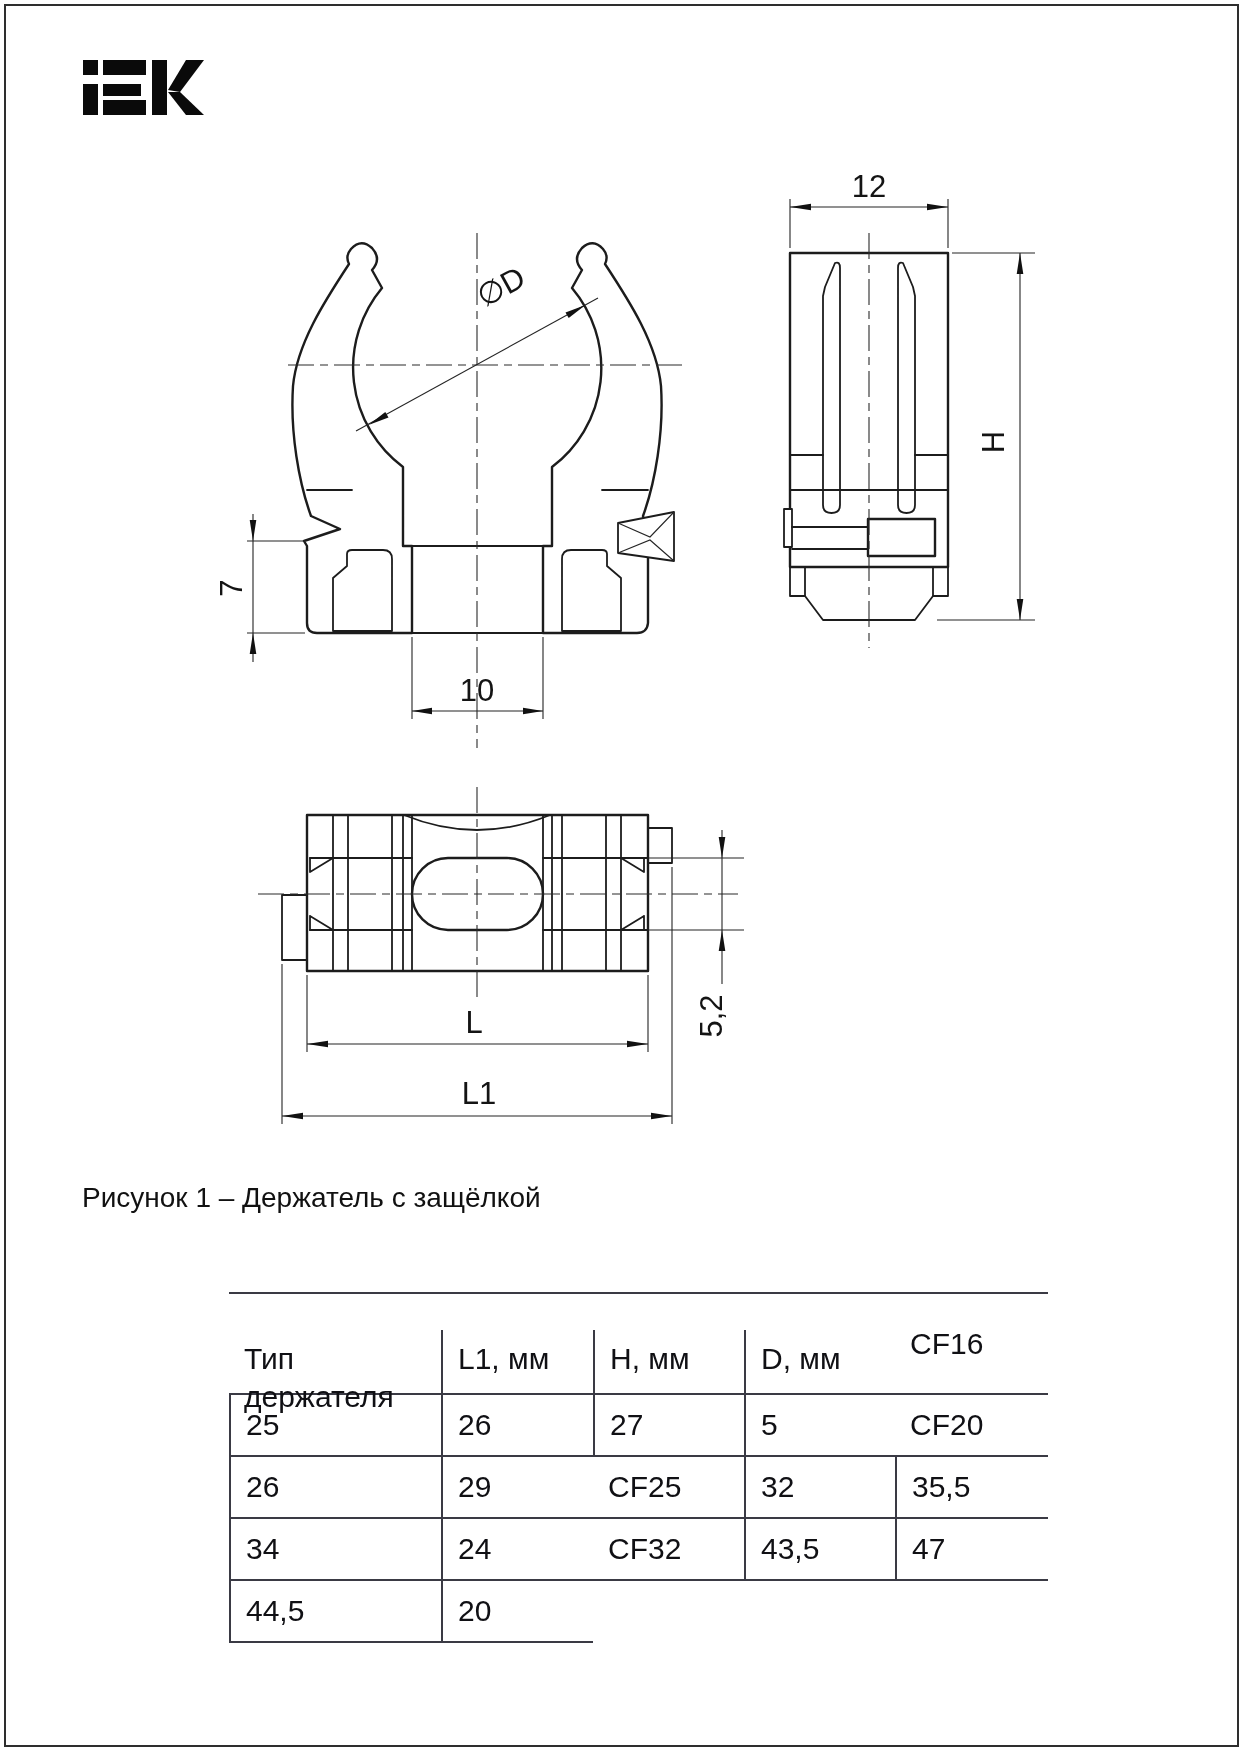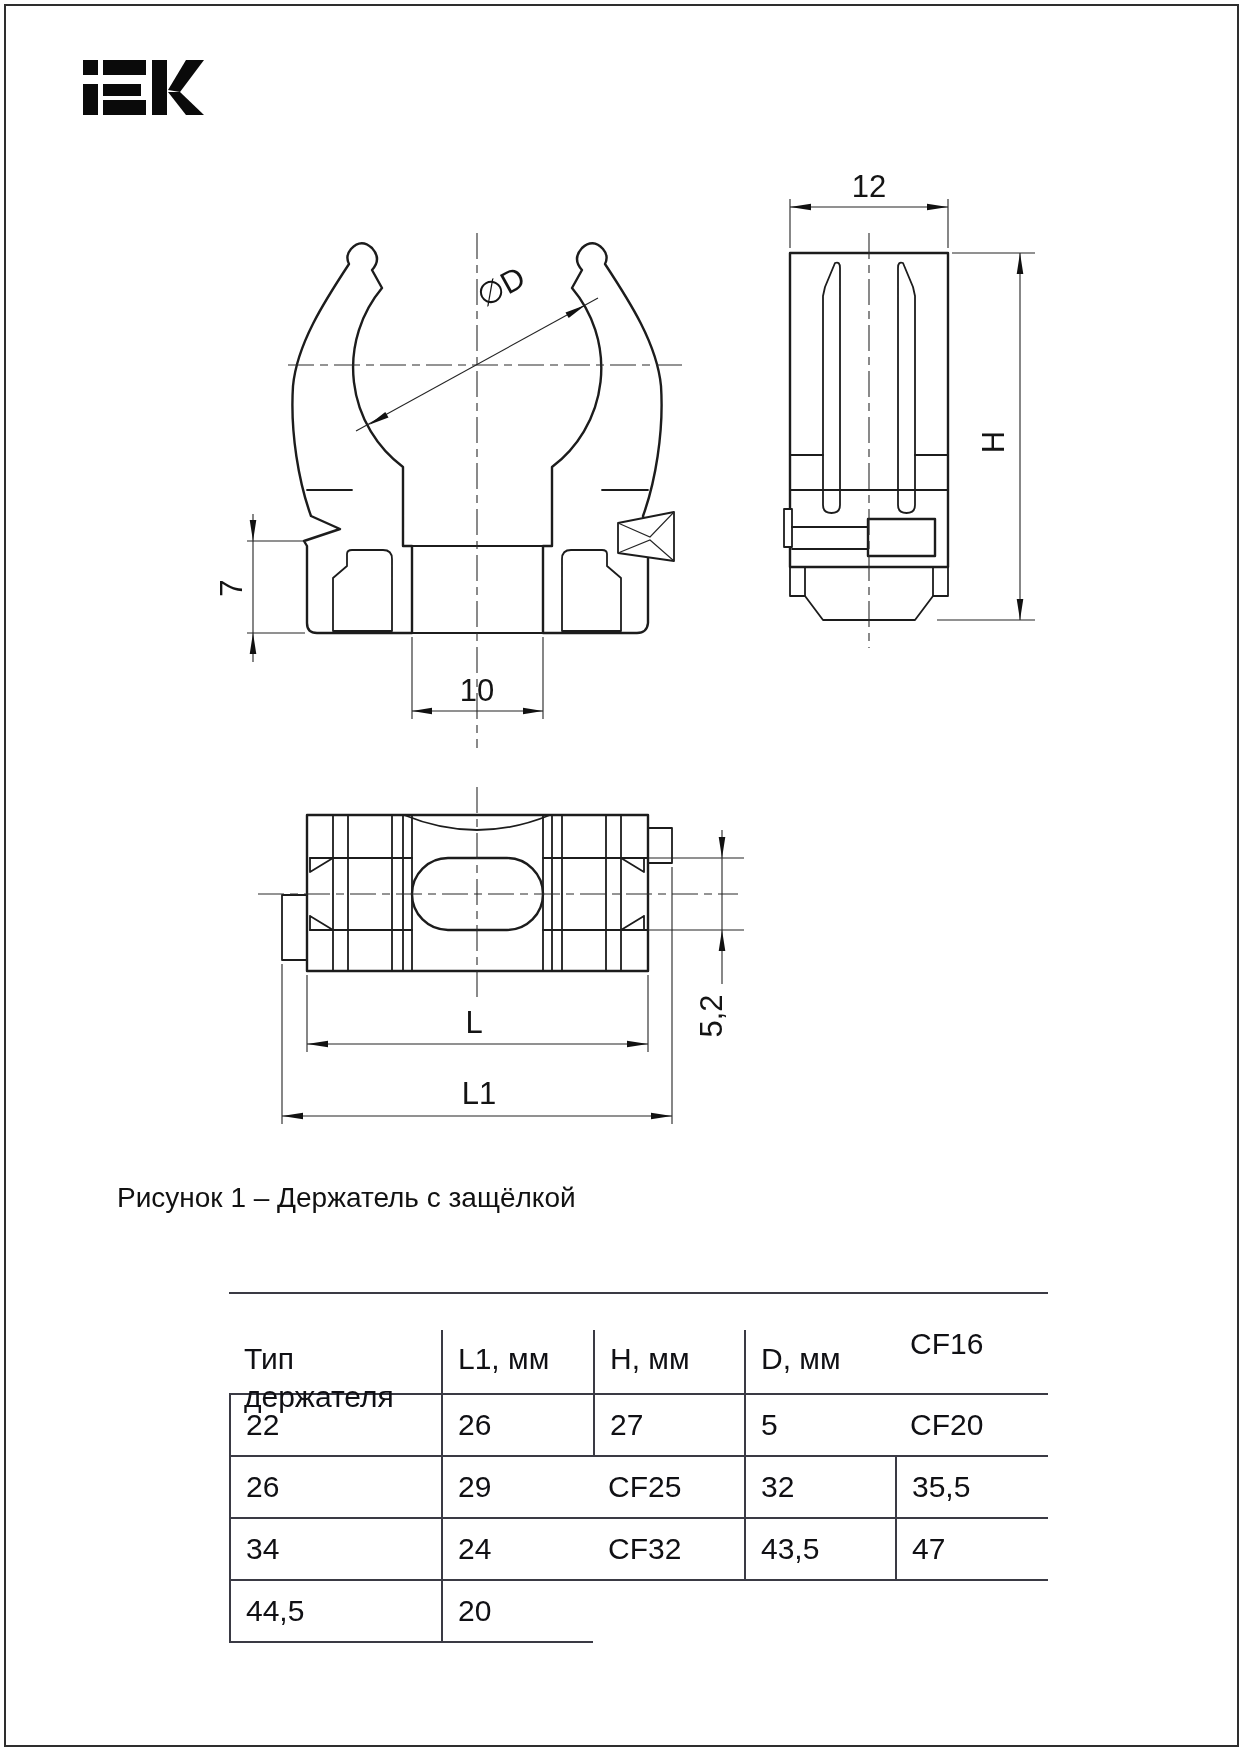--- a/index.html
+++ b/index.html
@@ -9,21 +9,21 @@
   
   .ol{stroke:#1c1c1c;stroke-width:2.4;fill:none;stroke-linejoin:round;stroke-linecap:round;}
   .ol2{stroke:#1c1c1c;stroke-width:1.8;fill:none;stroke-linejoin:round;stroke-linecap:round;}
   .white{fill:#ffffff;}
   .thin{stroke:#252525;stroke-width:1.1;fill:none;}
   .cl{stroke:#2a2a2a;stroke-width:1.1;fill:none;stroke-dasharray:26 6 8 6;}
   .arr{fill:#111;stroke:none;}
   .dimtxt{font-family:"Liberation Sans","DejaVu Sans",sans-serif;font-size:31px;fill:#141414;}
   .logo-ink{fill:#0a0a0a;stroke:none;}
   
-  .figure-caption{position:absolute;left:82px;top:1181px;font-size:28px;line-height:34px;color:#111;margin-left:35px;}
+  .figure-caption{position:absolute;left:82px;top:1181px;font-size:28px;line-height:34px;color:#111;}
   
   .spec-table{position:absolute;left:229px;top:1292px;width:819px;display:grid;
     grid-template-columns:212px 152px 151px 151px 153px;
     grid-template-rows:101px 62px 62px 62px 62px;
     border-top:2px solid #3a3a44;font-size:30px;color:#101014;}
   .spec-table .cell{border-bottom:2px solid #3a3a44;box-sizing:border-box;display:flex;align-items:center;padding-left:15px;}
   .spec-table .cell.vline{border-left:2px solid #3a3a44;}
   .spec-table .hcell{align-items:flex-start;padding-top:10px;padding-right:26px;line-height:38px;margin-top:36px;}
 </style>
 </head>
@@ -164,21 +164,21 @@
 <div class="figure-caption">Рисунок 1 – Держатель с защёлкой</div>
 
 <div class="spec-table">
 
   <div class="cell hcell">Тип держателя</div>
   <div class="cell hcell vline">L1, мм</div>
   <div class="cell hcell vline">H, мм</div>
   <div class="cell hcell vline">D, мм</div>
 
   <div class="cell">CF16</div>
-  <div class="cell vline">22</div>
+  <div class="cell vline">25</div>
   <div class="cell vline">26</div>
   <div class="cell vline">27</div>
   <div class="cell vline">5</div>
 
   <div class="cell">CF20</div>
   <div class="cell vline">26</div>
   <div class="cell vline">29</div>
 
   <div class="cell">CF25</div>
   <div class="cell vline">32</div>

